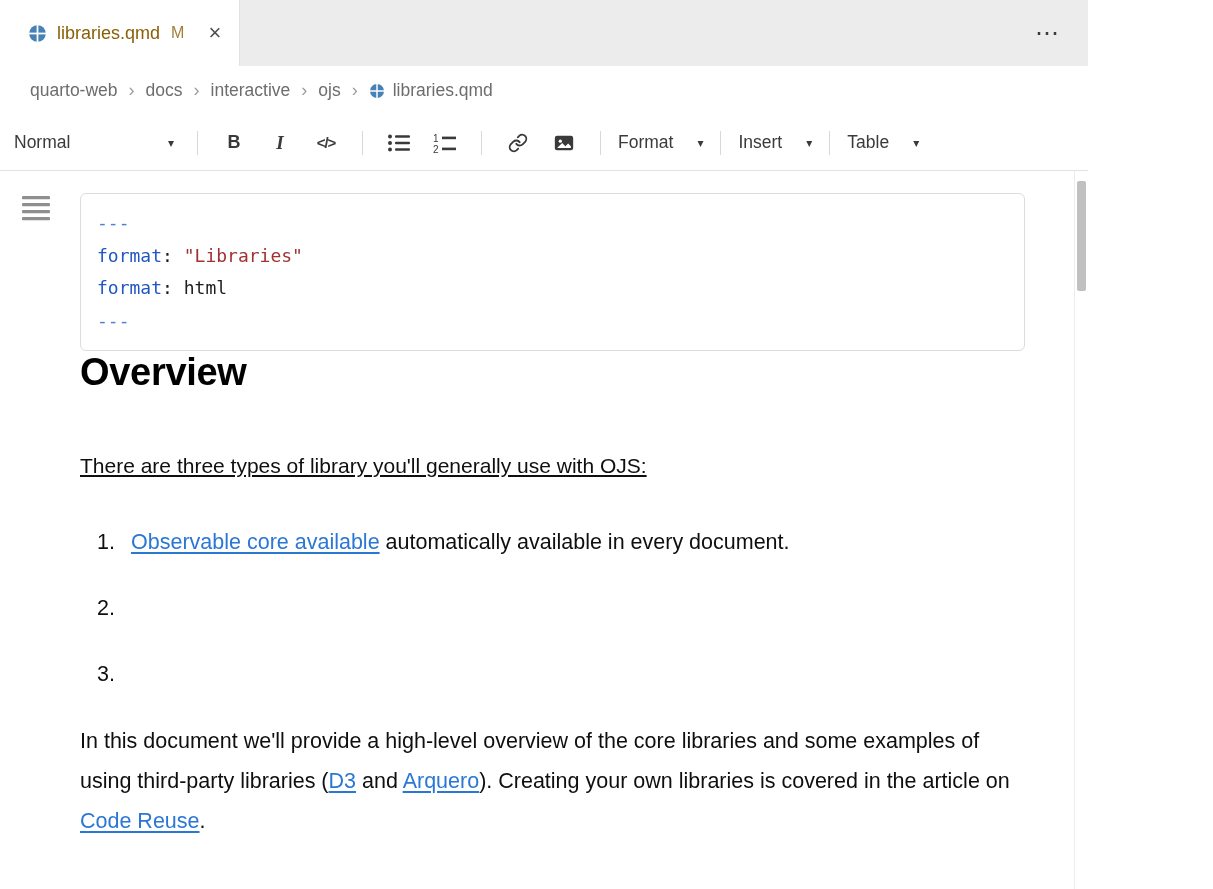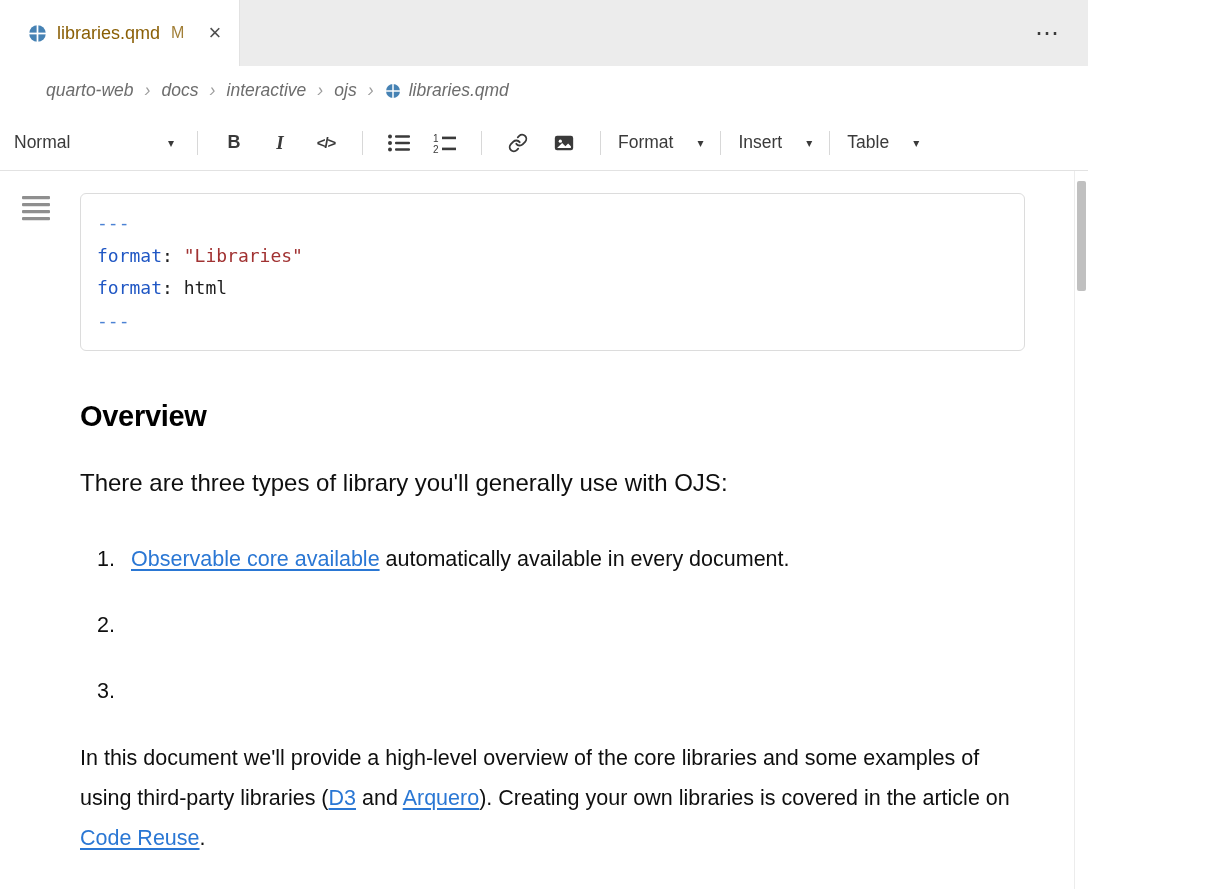--- a/index.html
+++ b/index.html
@@ -24,21 +24,21 @@
   .tab-close { font-size: 22px; color: #4f4f4f; margin-left: 14px; line-height: 1; cursor: pointer; }
   .tab-bar-actions {
     margin-left: auto; display: flex; align-items: center; padding-right: 28px;
   }
   .ellipsis { color: #3b3b3b; font-size: 24px; letter-spacing: 1px; cursor: pointer; }
 
   
   .breadcrumb {
     position: absolute; top: 66px; left: 0; right: 16px; height: 49px;
     background: #fff; display: flex; align-items: center;
-    padding-left: 46px; gap: 11px; font-size: 17.5px; color: #6d6d6d; font-style: italic;
+    padding-left: 30px; gap: 11px; font-size: 17.5px; color: #6d6d6d;
   }
   .crumb { cursor: pointer; }
   .crumb-sep { color: #9d9d9d; font-size: 18px; }
   .crumb-file { display: flex; align-items: center; gap: 8px; }
 
   
   .toolbar {
     position: absolute; top: 115px; left: 0; right: 0; height: 56px;
     display: flex; align-items: center; padding-left: 14px;
     border-bottom: 1px solid #e2e2e2; color: #3a3a3a; font-size: 17.5px;
@@ -68,22 +68,22 @@
     border: 1px solid #dcdcdc; border-radius: 6px; padding: 13px 16px;
     font-family: "DejaVu Sans Mono", "Liberation Mono", monospace;
     font-size: 18px; line-height: 32.5px; color: #1d1d1d; cursor: text;
   }
   .code-line { white-space: pre; }
   .tok-delim { color: var(--yaml_delim, #4b82d4); }
   .tok-key { color: var(--yaml_key, #2057c4); }
   .tok-str { color: var(--yaml_string, #a13232); }
   .tok-plain { color: #1d1d1d; }
 
-  .doc-heading { font-size: 29px; font-weight: 700; margin-top: 49px; color: #000; letter-spacing: -0.3px; }
-  .doc-para { font-size: 24px; margin-top: 34px; line-height: 31px; }
+  .doc-heading { font-size: 38px; font-weight: 700; color: #000; letter-spacing: -0.3px; }
+  .doc-para { font-size: 21px; margin-top: 56px; line-height: 31px; text-decoration: underline; }
   .doc-list { margin-top: 42px; }
   .doc-list-item { display: flex; font-size: 21.5px; line-height: 38px; margin-bottom: 28px; padding-left: 17px; }
   .doc-list-number { width: 34px; flex: none; }
   .doc-closing { font-size: 21.5px; line-height: 40px; margin-top: 12px; max-width: 1012px; }
   a.doc-link {
     color: var(--link, #2a77d4); text-decoration: underline;
     text-underline-offset: 3px; cursor: pointer;
   }
 
   

